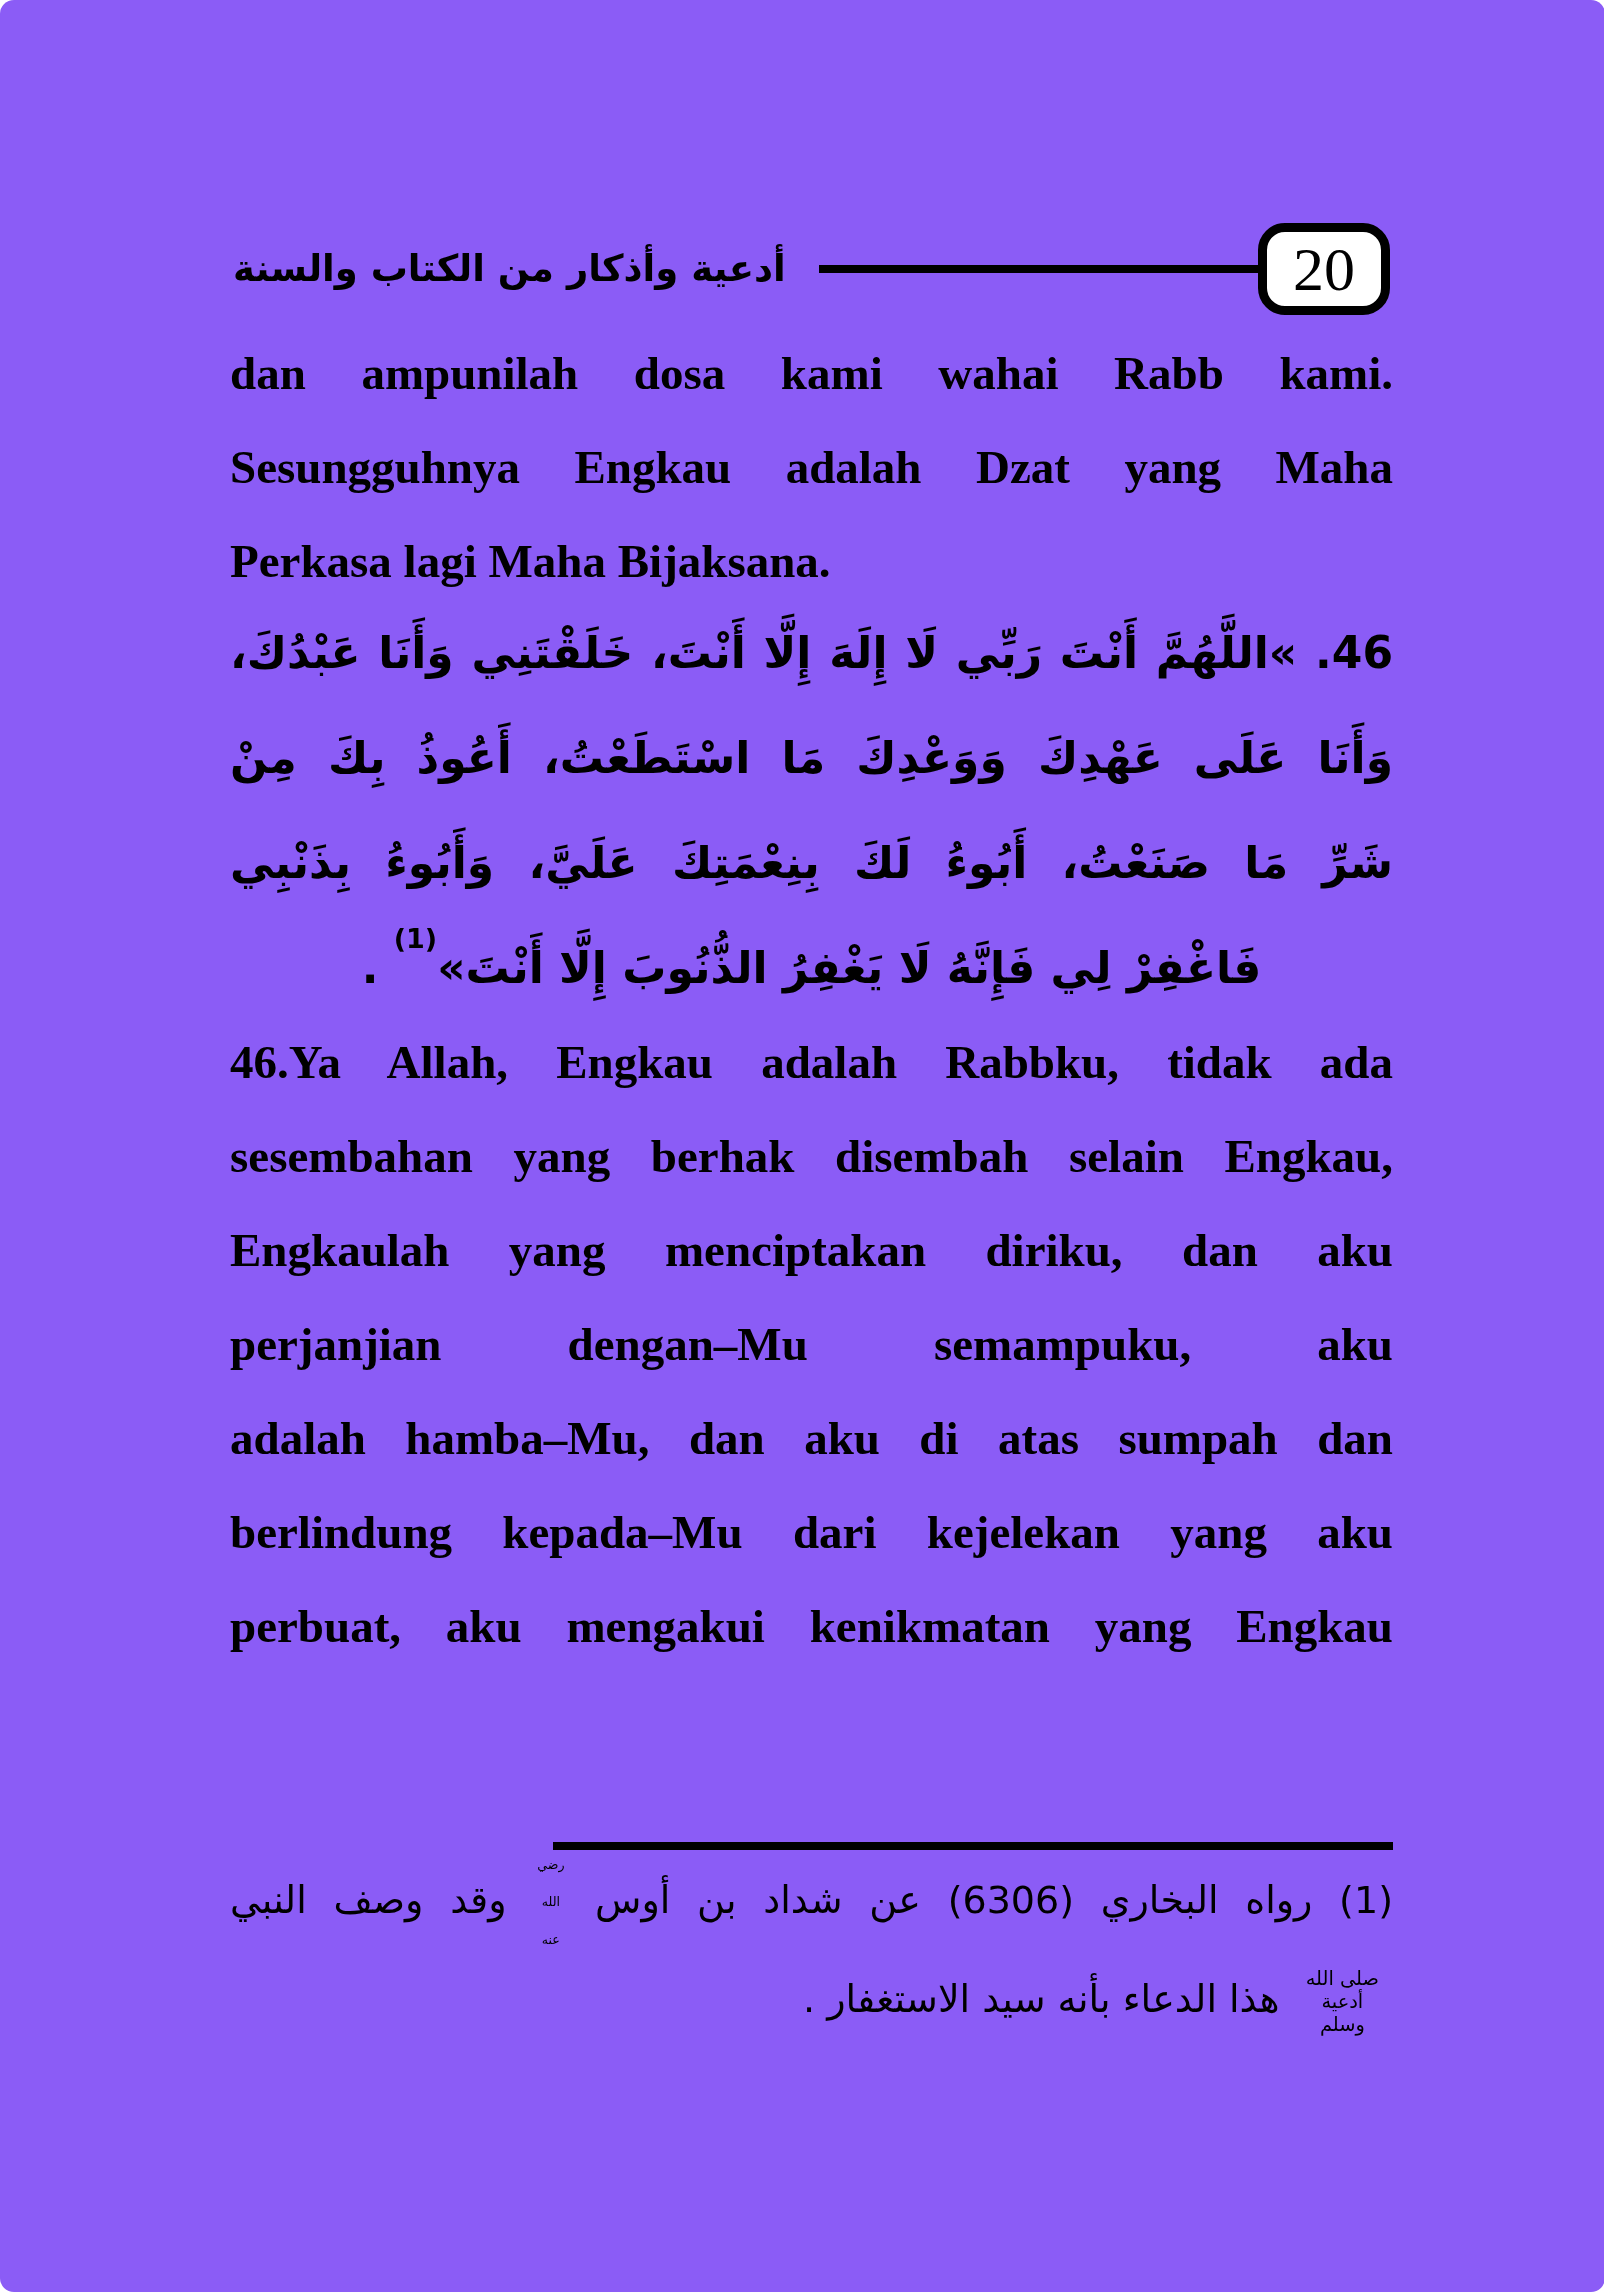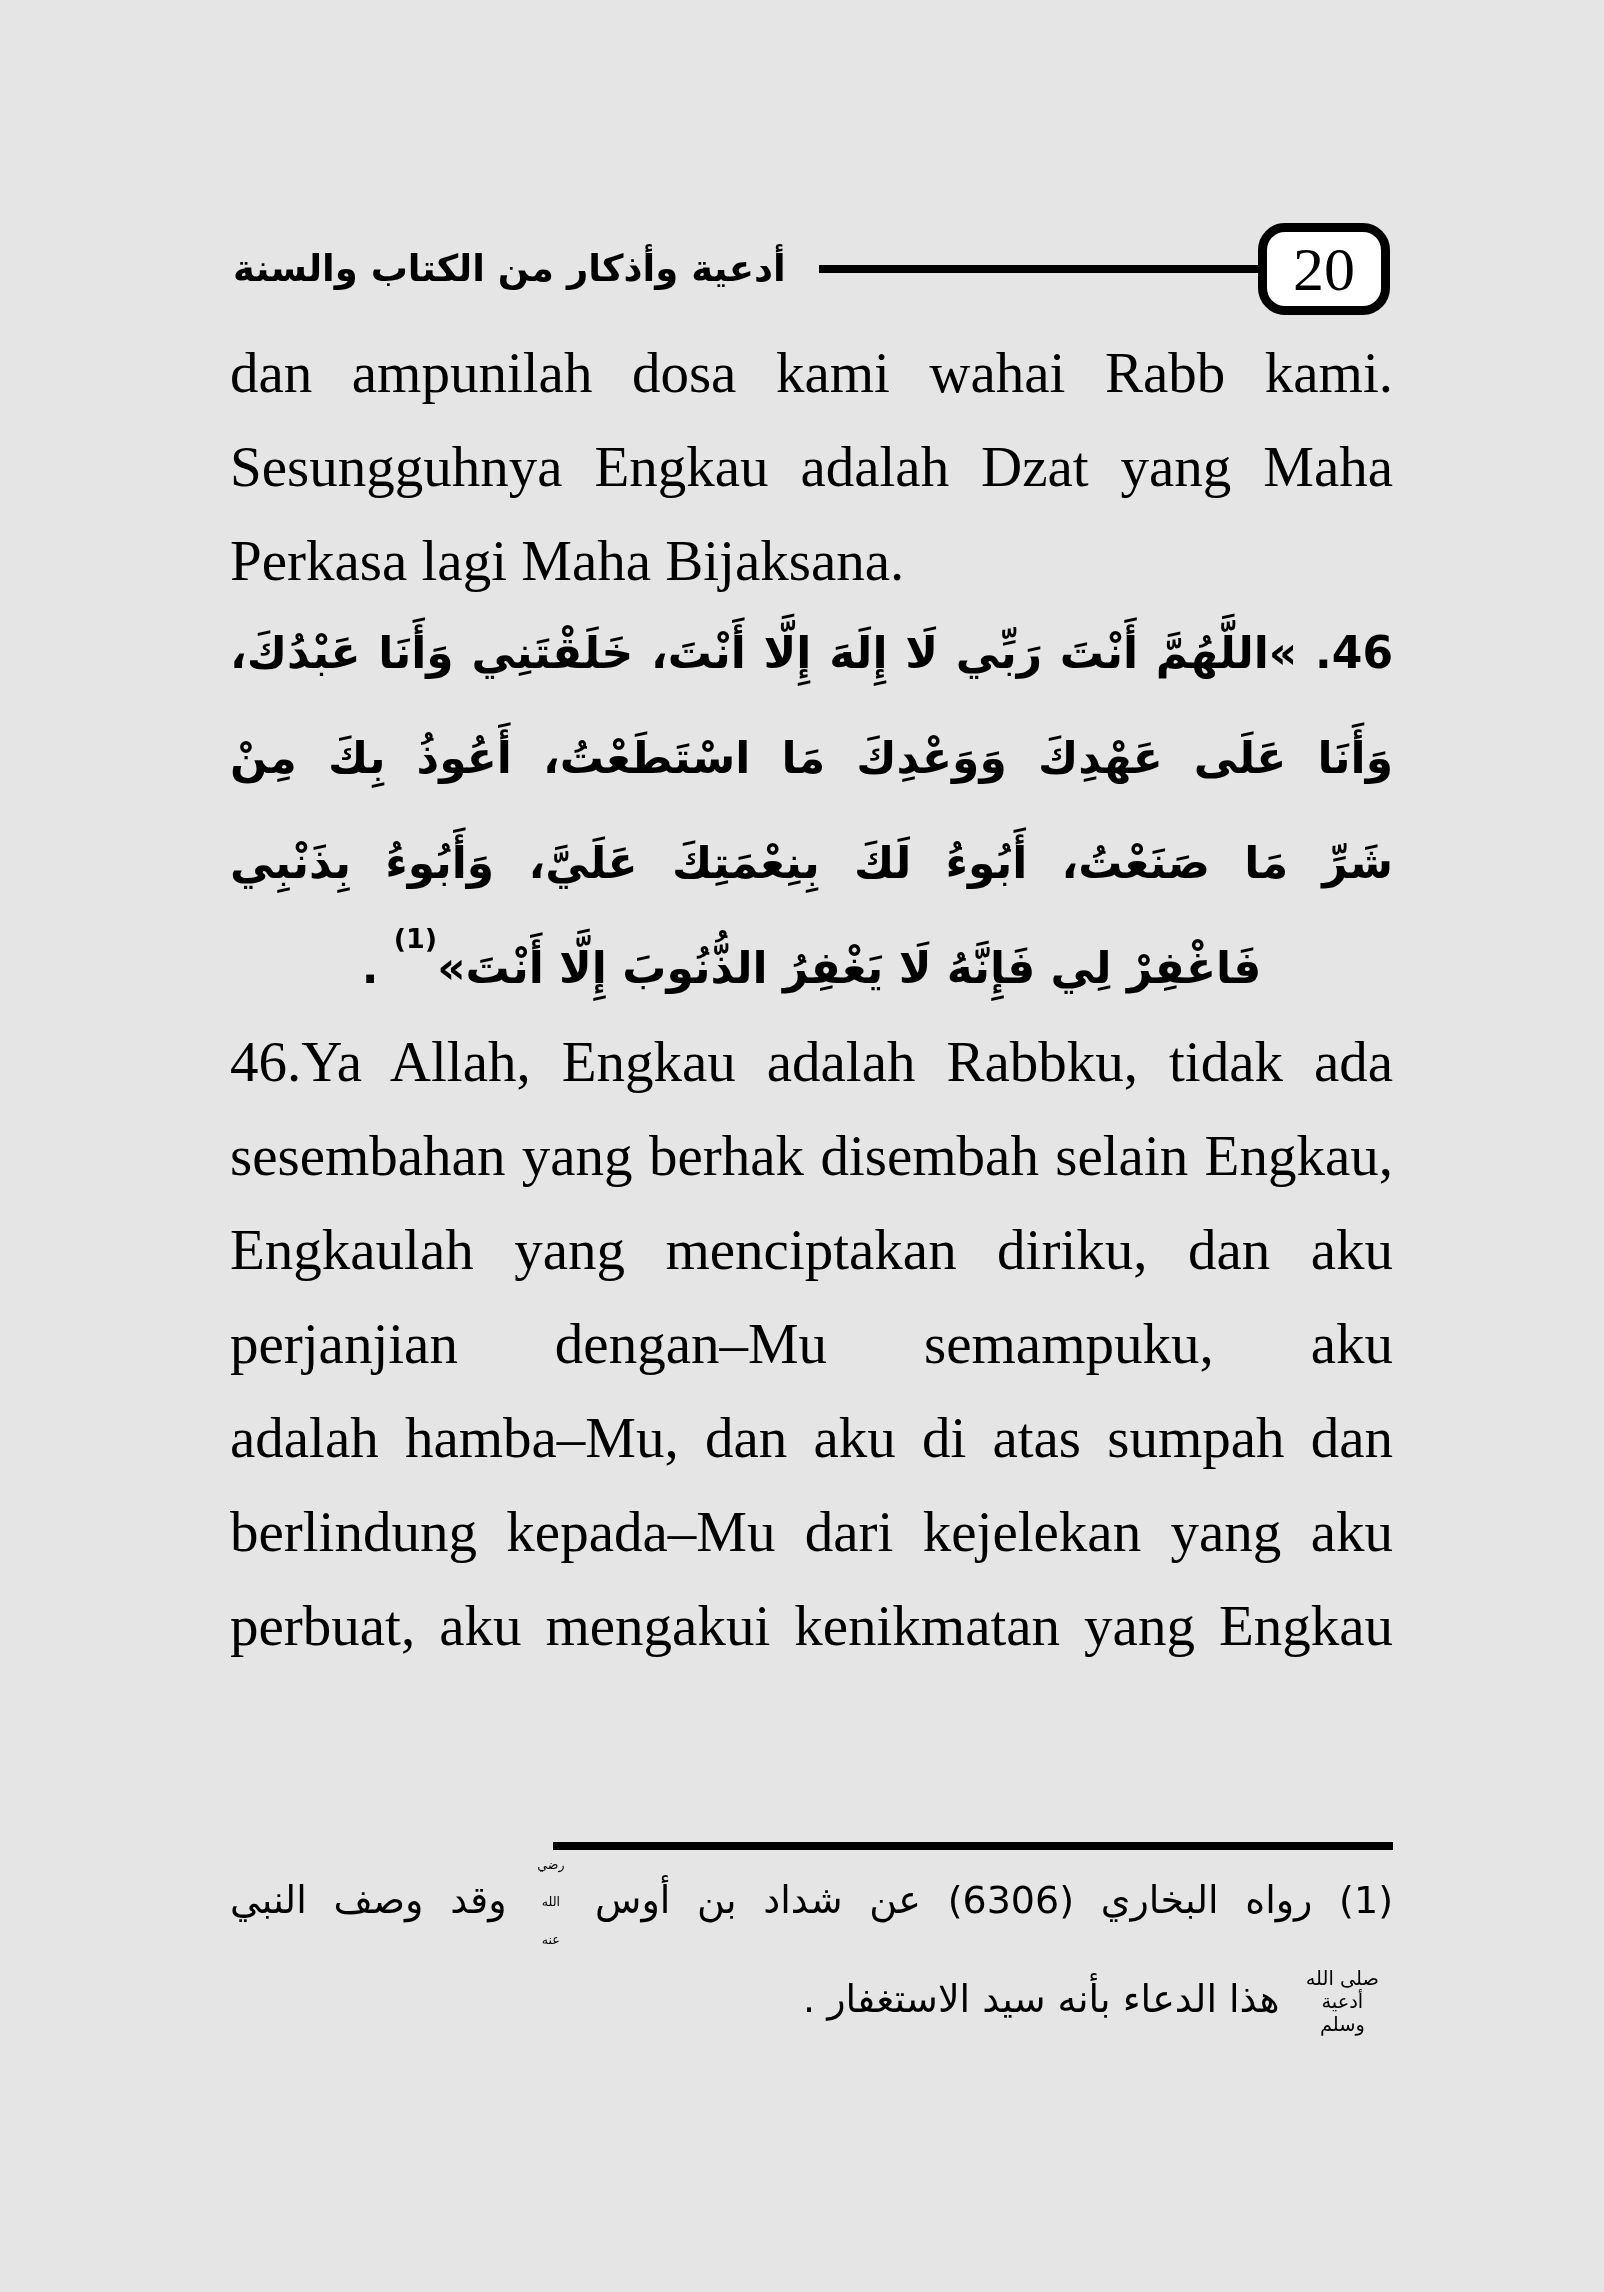--- a/index.html
+++ b/index.html
@@ -4,21 +4,21 @@
 <style>
   html, body { margin: 0; padding: 0; }
   body {
     width: 1605px; height: 2292px;
     background: #ffffff;
     color: #000000;
     position: relative;
     overflow: hidden;
     font-family: "Liberation Serif", serif;
   }
-  .page { position: absolute; inset: 0; background: #e5e5e5; }
+  .page { position: absolute; inset: 0; background: #8b5cf6; border-radius: 14px; }
 
   
   .header {
     position: absolute; left: 233px; top: 223px; width: 1157px;
     display: flex; align-items: center;
   }
   .header-title {
     direction: rtl;
     font-family: "DejaVu Sans", sans-serif;
     font-weight: 700;
@@ -44,22 +44,23 @@
   }
   .pagenum {
     font-family: "Liberation Serif", serif;
     font-size: 62px; line-height: 1;
   }
 
   
   .para-latin {
     position: absolute; left: 230px; width: 1163px;
     font-family: "Liberation Serif", serif;
-    font-size: 57px;
+    font-size: 47px;
     color: #000000;
+    font-weight: bold;
   }
   .para-latin .line { line-height: 94px; }
   .jl { text-align: justify; text-align-last: justify; }
   .ll { text-align: center; text-align-last: left; }
   .intro-paragraph { top: 326px; }
   .translation-paragraph { top: 1015px; }
 
   
   .arabic-quote {
     position: absolute; left: 230px; top: 600px; width: 1163px;

